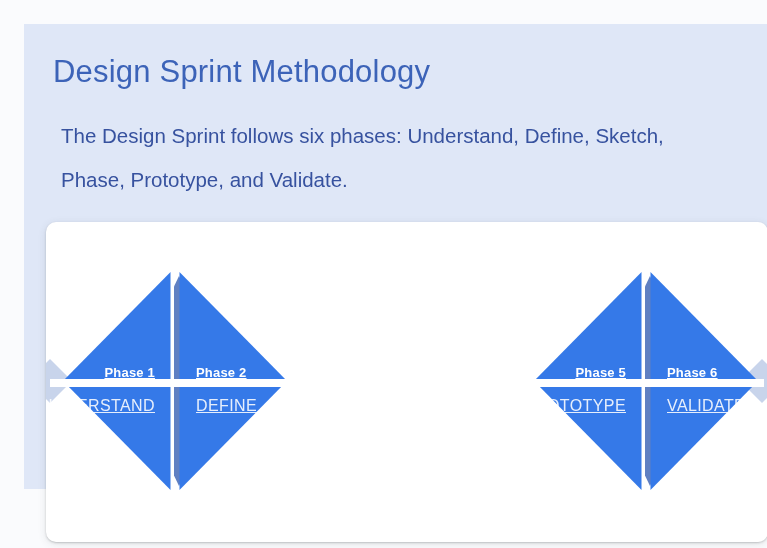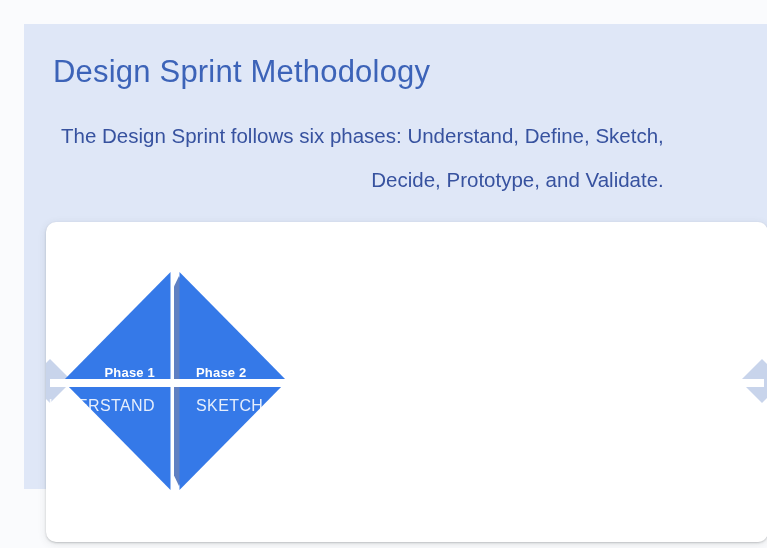--- a/index.html
+++ b/index.html
@@ -42,21 +42,20 @@
     letter-spacing: 0.2px;
     color: var(--title-color);
   }
   .page-subtitle {
     position: absolute;
     left: 25px; top: 84px;
     font-size: 20.5px;
     line-height: 31.5px;
     font-weight: 400;
     color: var(--subtitle-color);
-    text-align: right;
   }
   .card {
     position: absolute;
     left: 22px; top: 198px;
     width: 722px; height: 320px;
     background: var(--card-bg);
     border-radius: 10px;
     box-shadow: 0 1px 2px rgba(60,64,67,0.25), 0 2px 8px rgba(60,64,67,0.12);
     overflow: hidden;
   }
@@ -94,20 +93,21 @@
     inset: 0;
     background: var(--diamond-blue);
   }
   .tri-left  { clip-path: polygon(0% 50%, 48% 0%, 48% 100%); }
   .tri-right { clip-path: polygon(52% 0%, 100% 50%, 52% 100%); }
   .phase-label, .phase-name {
     position: absolute;
     white-space: nowrap;
     color: var(--label-white);
     z-index: 4;
+    text-decoration: underline;
   }
   .phase-label {
     top: 89px;
     font-size: 13px;
     font-weight: 700;
     letter-spacing: 0.2px;
   }
   .phase-name {
     top: 121px;
     font-size: 16px;
@@ -129,35 +129,44 @@
 </head>
 <body>
 
 <div class="stage">
   <div class="hero"></div>
 
   <h1 class="page-title">Design Sprint Methodology</h1>
 
   <div class="page-subtitle">
     <div>The Design Sprint follows six phases: Understand, Define, Sketch,</div>
-    <div>Decide, Prototype, and Validate.</div>
+    <div>Phase, Prototype, and Validate.</div>
   </div>
 
   <div class="card">
 
     <div class="edge-diamond edge-left"></div>
     <div class="edge-diamond edge-right"></div>
 
     <div class="pair pair-0">
       <div class="stripe"></div>
       <div class="tri tri-left"></div>
       <div class="tri tri-right"></div>
       <div class="phase-label lab-left">Phase 1</div>
       <div class="phase-label lab-right">Phase 2</div>
       <div class="phase-name lab-left">UNDERSTAND</div>
-      <div class="phase-name lab-right">SKETCH</div>
+      <div class="phase-name lab-right">DEFINE</div>
     </div>
 
 
+    <div class="pair pair-2">
+      <div class="stripe"></div>
+      <div class="tri tri-left"></div>
+      <div class="tri tri-right"></div>
+      <div class="phase-label lab-left">Phase 5</div>
+      <div class="phase-label lab-right">Phase 6</div>
+      <div class="phase-name lab-left">PROTOTYPE</div>
+      <div class="phase-name lab-right">VALIDATE</div>
+    </div>
 
     <div class="midline"></div>
   </div>
 </div>
 
 </body></html>

